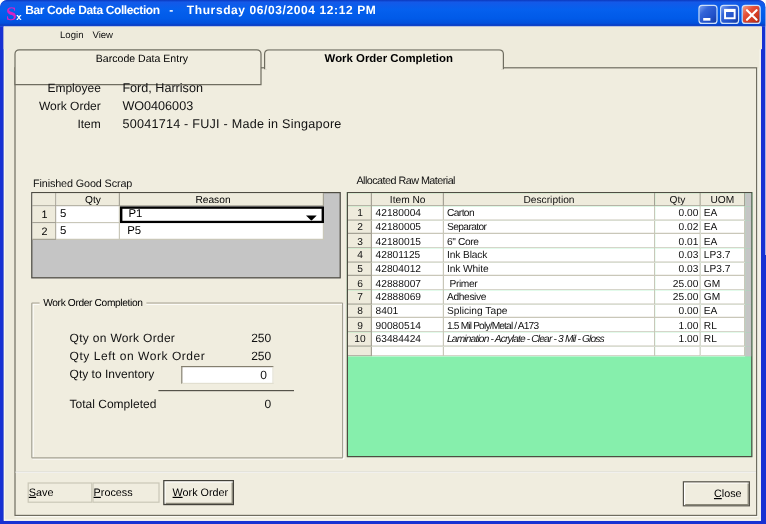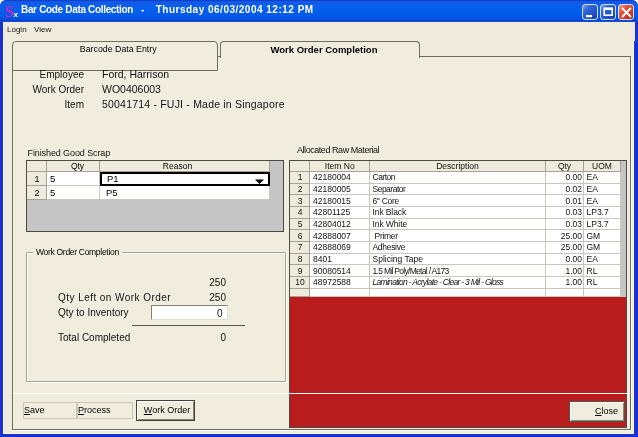--- a/index.html
+++ b/index.html
@@ -12,40 +12,40 @@
   #titlebar{position:absolute;left:0;top:0;width:638px;height:22px;
     background:linear-gradient(180deg,#0b38be 0%,#1459e8 8%,#0560ee 35%,#015ae8 70%,#0250dc 88%,#0a3cc2 96%,#2c68e8 100%);
     border-radius:6px 6px 0 0;}
   .tt{position:absolute;top:4.7px;color:#fff;font-weight:bold;font-size:10px;line-height:10px;white-space:pre;}
   .tbtn{position:absolute;top:3.5px;width:16px;height:16px;border-radius:3px;border:1px solid #cfe0f8;overflow:hidden;}
   .tbtn.blue{background:linear-gradient(135deg,#7ba1f2 0%,#3465d8 30%,#2050c8 70%,#16399e 100%);}
   .tbtn.red{background:linear-gradient(135deg,#f0a088 0%,#e55038 35%,#d03a20 70%,#a82610 100%);}
   
   #client{position:absolute;left:3px;top:22px;width:631px;height:412px;background:#eeebdc;box-shadow:inset 1px 0 0 #fbfaf2, inset -1px 0 0 #fbfaf2, inset 0 -1px 0 #fbfaf2;}
   #menubar{position:absolute;left:3px;top:22px;width:632px;height:19px;background:#eeebdc;}
-  .mi{position:absolute;top:24.5px;font-size:8px;line-height:9px;color:#111;}
+  .mi{position:absolute;top:24.5px;font-size:8px;line-height:9px;color:#111;margin-left:43px;}
   
   #page{position:absolute;left:12px;top:56px;width:619px;height:374px;background:#f0eddf;
         border:1px solid #6f6d60;box-shadow:1px 1px 0 #fbfaf4;}
   .tab{position:absolute;top:41px;height:30px;background:#f0eddf;border:1px solid #6f6d60;
        border-radius:4px 4px 0 0;font-size:8.5px;text-align:center;line-height:15px;}
   #tab1{left:12px;width:205.5px;font-size:8.8px;text-indent:7px;}
   #tab2{left:220px;width:200px;border-bottom:none;height:17px;font-weight:bold;font-size:9.5px;z-index:3;text-indent:8px;}
   .lbl{position:absolute;font-size:10px;color:#111;line-height:13px;white-space:pre;}
   .val{font-size:10.5px;}
   .r{text-align:right;}
   
   #fgs{position:absolute;left:26px;top:160px;width:258px;height:72px;background:#c5c5c5;border:1px solid #4e4c42;}
   #fgs>div{position:absolute;font-size:9.5px;line-height:13px;}
   .hcell{background:#eeebdc;box-shadow:inset -1px -1px 0 #a5a295;font-size:8.5px !important;line-height:11px !important;}
   .rnum{background:#eeebdc;box-shadow:inset -1px -1px 0 #a5a295;font-size:9px !important;line-height:14px !important;}
   .wcell{background:#fff;box-shadow:inset -1px -1px 0 #c9c7b9;padding-left:3px;line-height:13px !important;}
   .combo{background:#fff;border:2px solid #000;line-height:10px;}
   
-  #arm{position:absolute;left:289px;top:160px;width:338px;height:268px;background:#b91c1c;border:1px solid #4e4c42;}
+  #arm{position:absolute;left:289px;top:160px;width:338px;height:221px;background:#86efac;border:1px solid #4e4c42;}
   #armt{position:absolute;left:0;top:0;width:336px;border-collapse:separate;border-spacing:0;table-layout:fixed;font-size:8.5px;}
   #armt td{height:11.68px;padding:0 0 0 3px;white-space:nowrap;overflow:hidden;background:#fff;
            box-shadow:inset -1px -1px 0 #c9c7b9;line-height:11px;color:#111;}
   #armt .hrow td{height:11px;background:#eeebdc;box-shadow:inset -1px -1px 0 #a5a295;padding:0;line-height:11px;}
   #armt td.n{background:#eeebdc;box-shadow:inset -1px -1px 0 #a5a295;text-align:center;padding:0;}
   #armt td.q{text-align:right;padding:0 1.5px 0 0;}
   #armt td.u{padding-left:3px;}
   #armt tr:not(.hrow) td:nth-child(3){letter-spacing:-0.6px;}
   #armt td.g{background:#c5c5c5;box-shadow:none;padding:0;}
   #armt tr.xr td{height:8px;}
@@ -213,40 +213,41 @@
       <tr>
             <td class="n">9</td>
             <td>90080514</td>
             <td style="letter-spacing:-0.7px;">1.5 Mil Poly/Metal / A173</td>
             <td class="q">1.00</td>
             <td class="u">RL</td>
             <td class="g"></td>
           </tr>
       <tr>
             <td class="n">10</td>
-            <td>48972588</td>
+            <td>63484424</td>
             <td style="letter-spacing:-0.7px;font-style:italic;">Lamination - Acrylate - Clear - 3 Mil - Gloss</td>
             <td class="q">1.00</td>
             <td class="u">RL</td>
             <td class="g"></td>
           </tr>
       <tr class="xr">
             <td class="n"></td>
             <td></td>
             <td></td>
             <td class="q"></td>
             <td class="u"></td>
             <td class="g"></td>
           </tr>
     </tbody>
       </table>
   </div>
 
   <div id="grp"></div>
   <div id="grp-title">Work Order Completion</div>
+  <div class="lbl" style="left:58px;top:276px;letter-spacing:0.25px;">Qty on Work Order</div>
   <div class="lbl r" style="left:150px;top:276px;width:76px;">250</div>
   <div class="lbl" style="left:58px;top:291px;letter-spacing:0.45px;">Qty Left on Work Order</div>
   <div class="lbl r" style="left:150px;top:291px;width:76px;">250</div>
   <div class="lbl" style="left:58px;top:306px;">Qty to Inventory</div>
   <div class="abs" style="left:151px;top:305px;width:77px;height:15px;background:#fff;border:1px solid;border-color:#847f6f #e2dfd0 #e2dfd0 #847f6f;">
     <div class="lbl r" style="right:4.5px;top:1px;width:60px;">0</div>
   </div>
   <div class="abs" style="left:132px;top:325px;width:113px;height:1px;background:#55534a;"></div>
   <div class="lbl" style="left:58px;top:331px;">Total Completed</div>
   <div class="lbl r" style="left:150px;top:331px;width:76px;">0</div>

